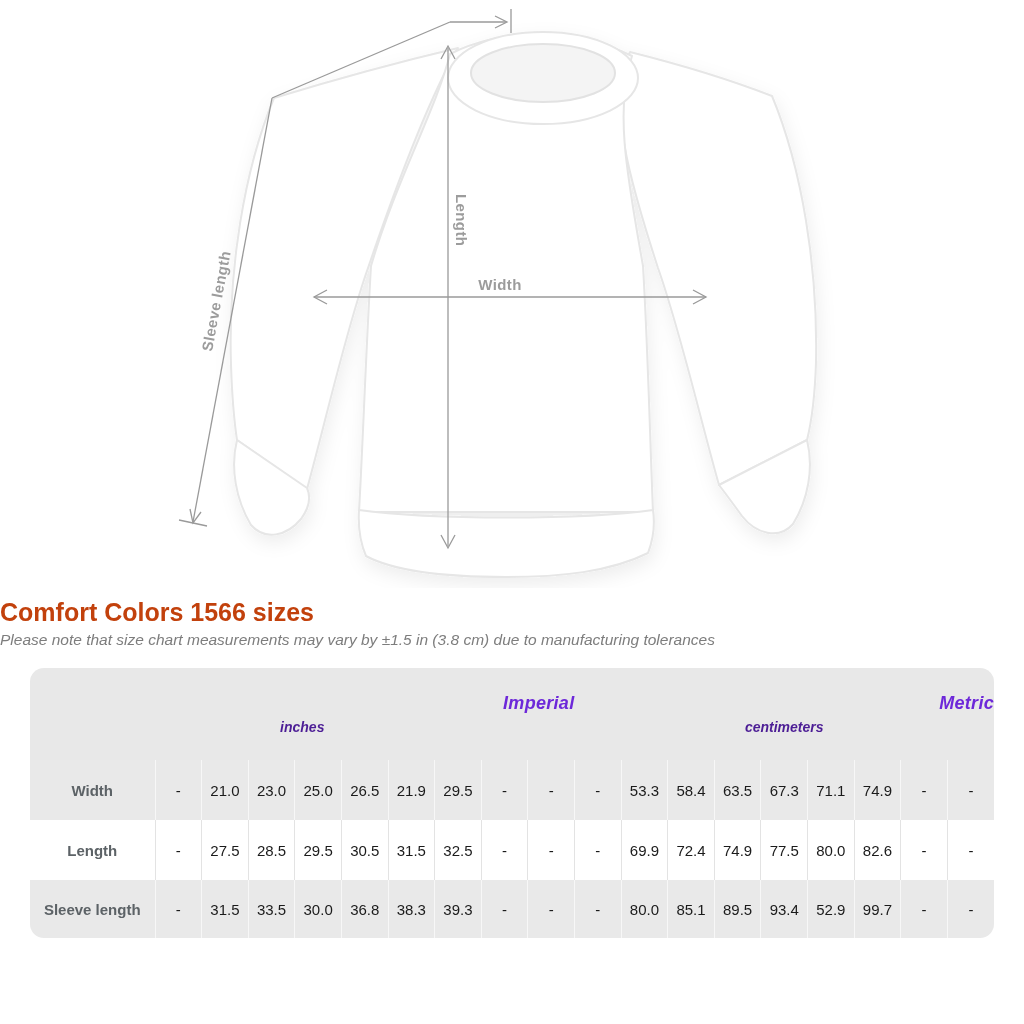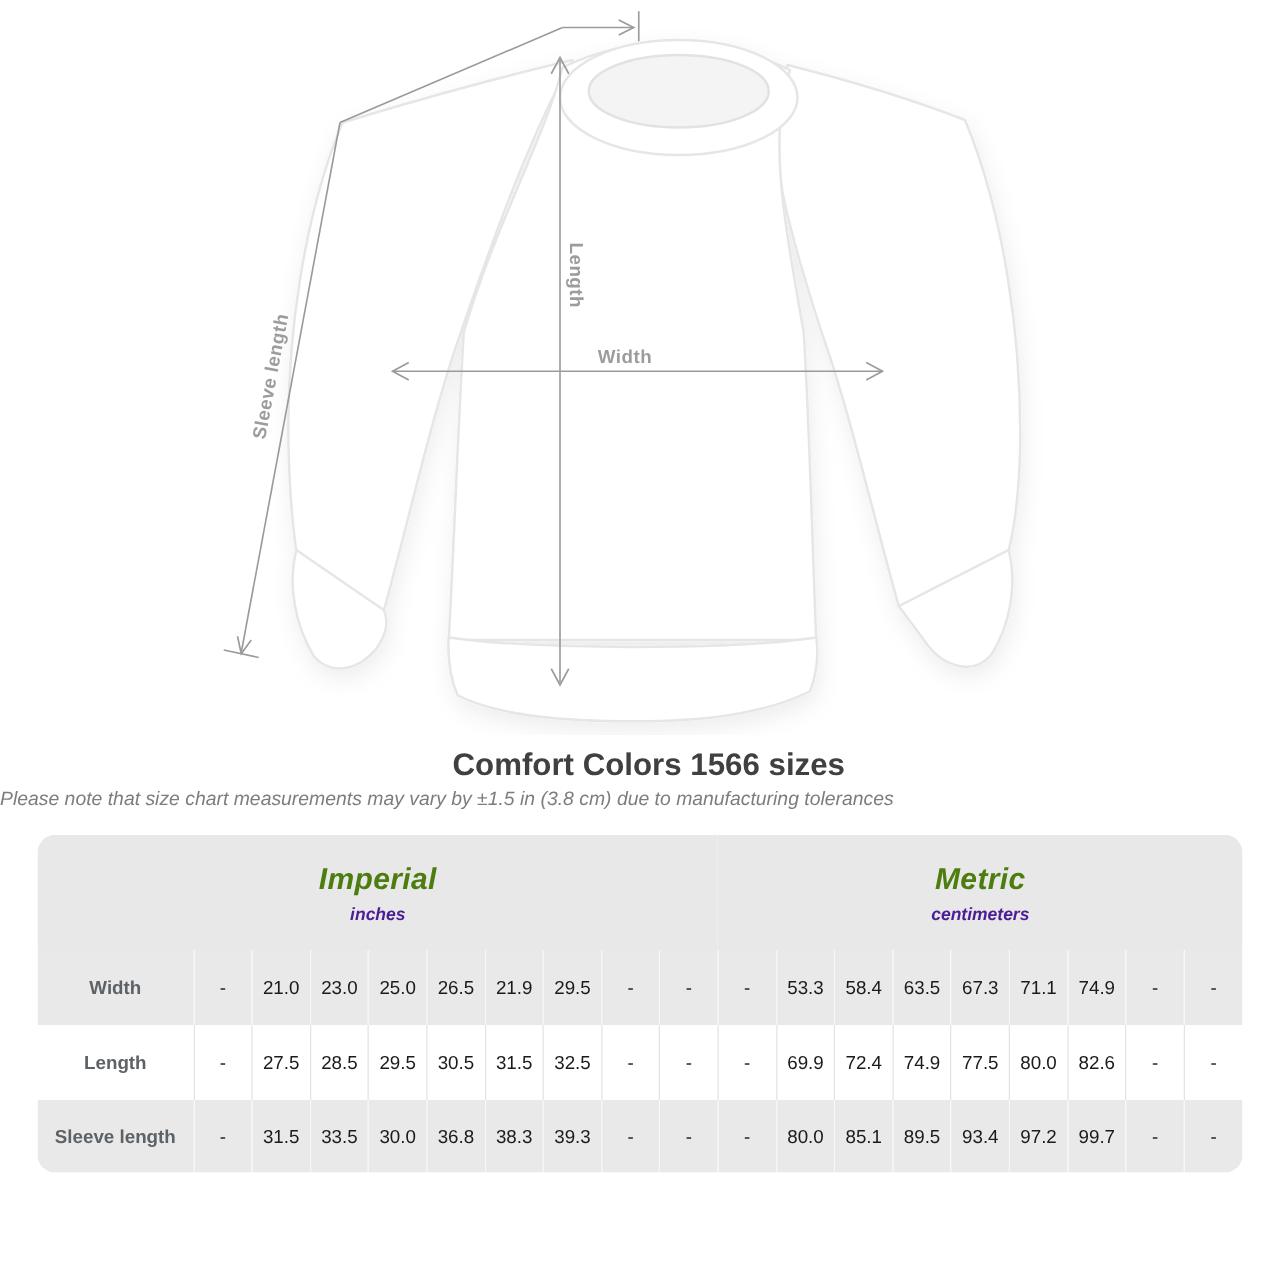--- a/index.html
+++ b/index.html
@@ -7,36 +7,36 @@
     width:1024px;height:1024px;background:#ffffff;overflow:hidden;position:relative;
     font-family:"Liberation Sans","DejaVu Sans",sans-serif;
     -webkit-font-smoothing:antialiased;
   }
   
   .diagram-wrap{width:1024px;height:588px;position:relative;}
   .diagram-wrap svg{display:block;}
   .dim-label{fill:#9c9c9c;font-weight:bold;font-size:15px;letter-spacing:.4px;}
   
   .title{
-    margin:10px 0 0 14px;text-align:center;font-size:25px;font-weight:bold;color:#404040;
+    margin:10px 0 0 0;text-align:left;font-size:25px;font-weight:bold;color:#c2410c;
     line-height:28px;
   }
   .subtitle{
     margin:4px 0 0 0;font-style:italic;font-size:15.5px;color:#7d7d7d;
     line-height:20px;
   }
   
   .table-wrap{
     position:absolute;left:30px;top:668px;width:964px;border-radius:14px;overflow:hidden;
     background:#ffffff;
   }
   table.size-table{border-collapse:collapse;table-layout:fixed;width:964px;}
   col.label-col{width:125px;}
   .unit-th{height:92px;background:#e8e8e8;vertical-align:middle;padding:0;}
-  .unit-name{font-size:24px;font-weight:bold;font-style:italic;color:#4d7c0f;letter-spacing:.3px;}
+  .unit-name{font-size:18px;font-weight:bold;font-style:italic;color:#6d28d9;letter-spacing:.3px;text-align:right;}
   .unit-sub{font-size:14px;font-style:italic;color:#4c1d95;margin-top:5px;}
   tr.size-header-row th{
     height:54px;background:#ffffff;font-size:15px;font-weight:bold;color:#5c6266;
     text-align:center;vertical-align:middle;padding:0;
   }
   tr.size-header-row th + th{border-left:1px solid #e3e3e3;}
   td{
     height:60px;text-align:center;vertical-align:middle;font-size:15px;color:#1b1b1b;padding:0;
   }
   td.row-label{font-weight:bold;color:#5c6266;}
@@ -210,20 +210,20 @@
           <td>36.8</td>
           <td>38.3</td>
           <td>39.3</td>
           <td>-</td>
           <td>-</td>
           <td>-</td>
           <td>80.0</td>
           <td>85.1</td>
           <td>89.5</td>
           <td>93.4</td>
-          <td>97.2</td>
+          <td>52.9</td>
           <td>99.7</td>
           <td>-</td>
           <td>-</td>
         </tr>
       </tbody>
   </table>
 </div>
 
 </body></html>

